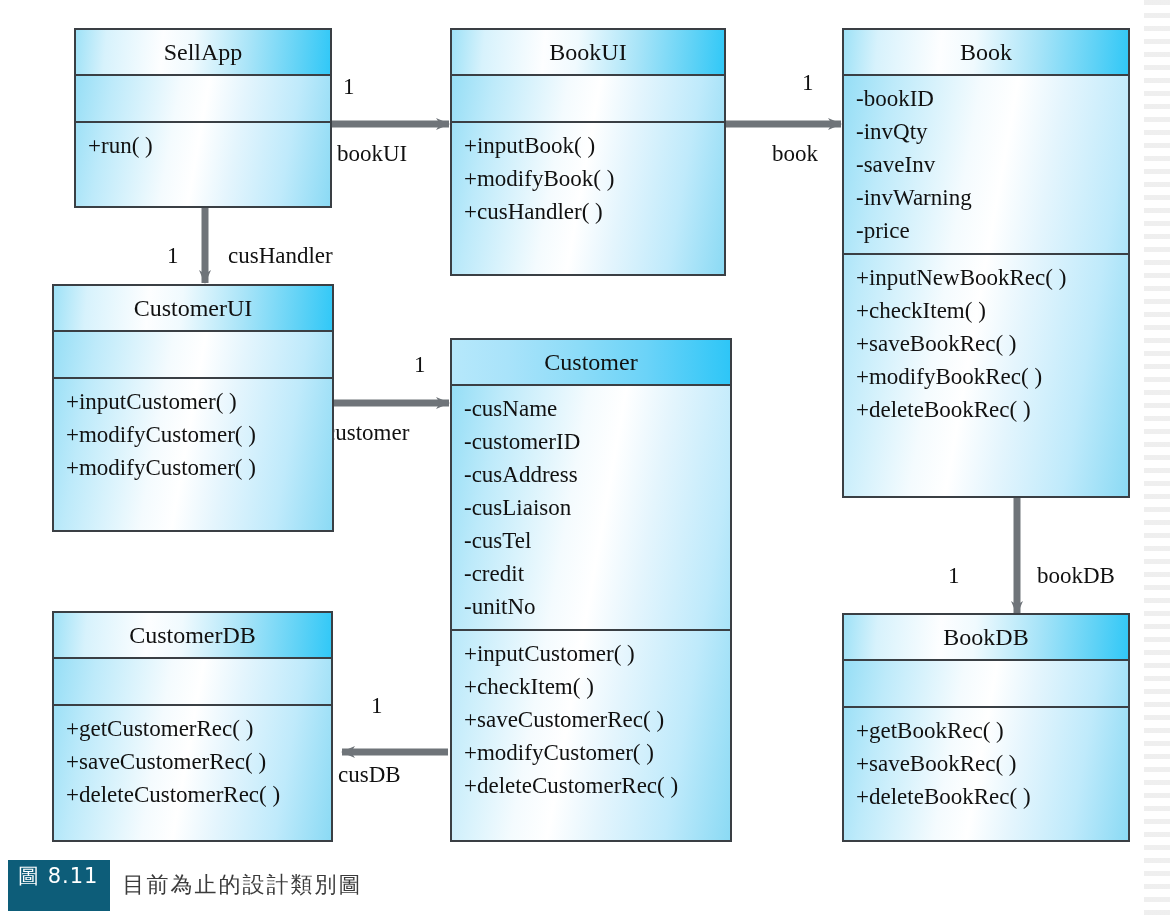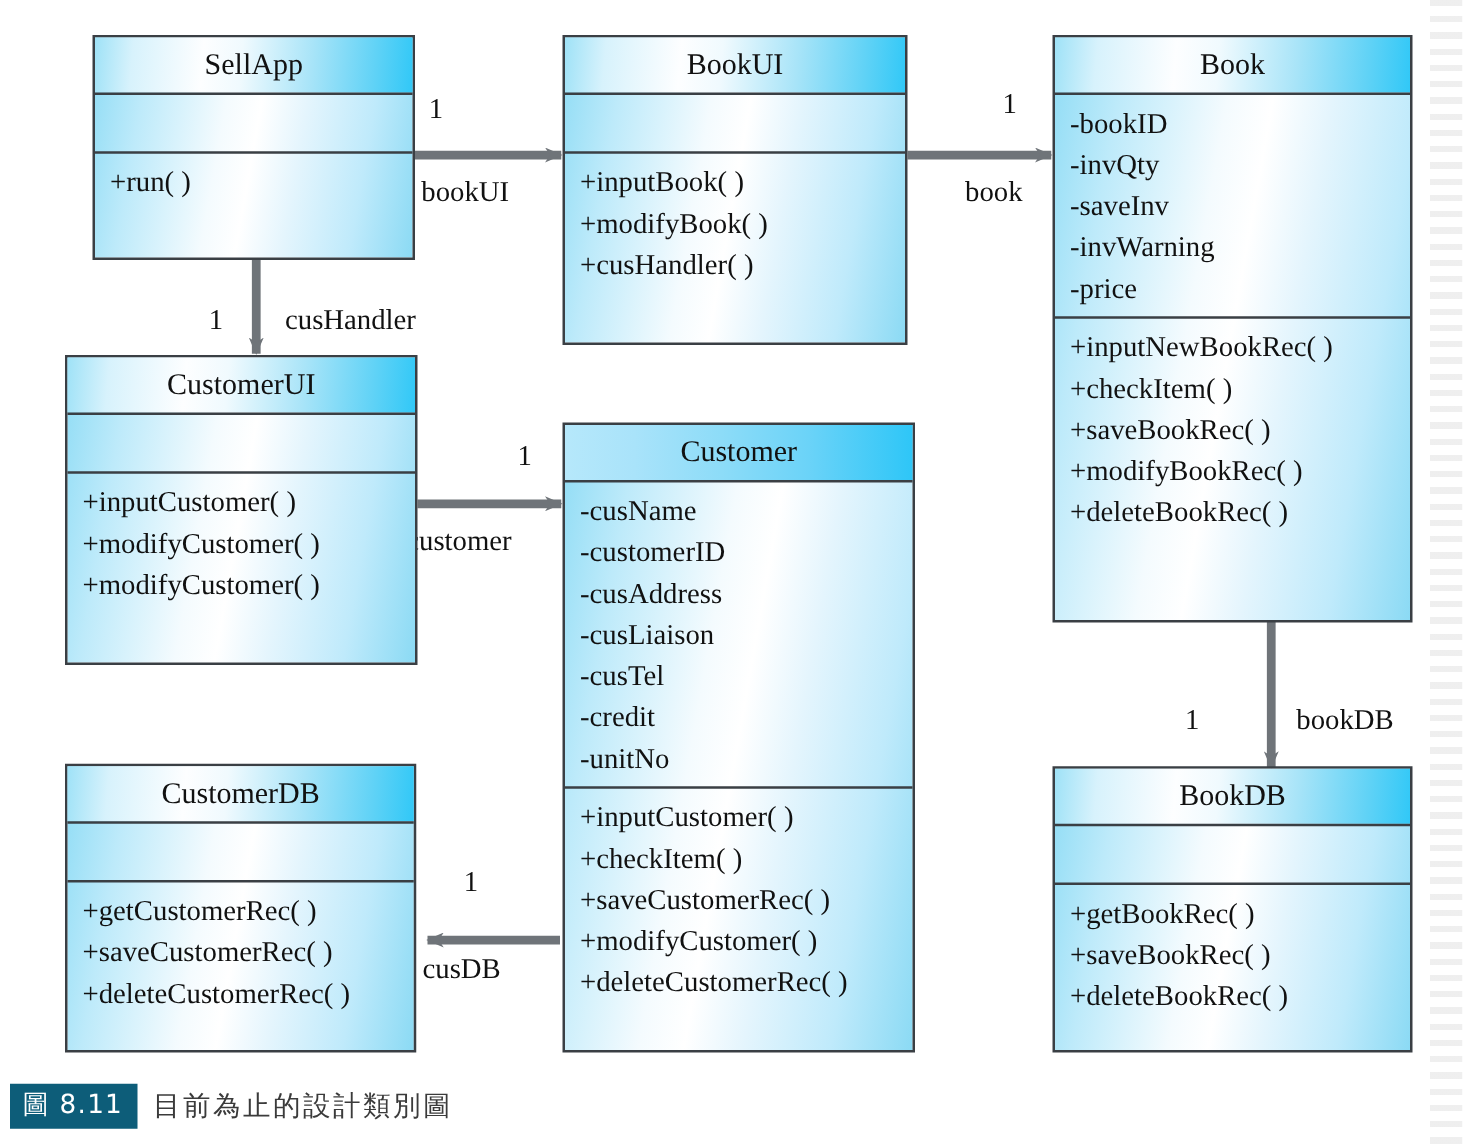--- a/index.html
+++ b/index.html
@@ -129,21 +129,21 @@
     top: 868px;
     height: 34px;
     display: flex;
     align-items: center;
     font-family: "DejaVu Sans", "Liberation Sans", sans-serif;
   }
   #caption .fig-tag {
     background: #0d5d79;
     color: #ffffff;
     font-size: 21px;
-    padding: 4px 12px 8px 10px;
+    padding: 4px 12px 23px 10px;
     line-height: 24px;
     letter-spacing: 1px;
   }
   #caption .fig-text {
     margin-left: 12px;
     font-size: 22px;
     color: #3b3b3b;
     letter-spacing: 2px;
   }
 </style>

